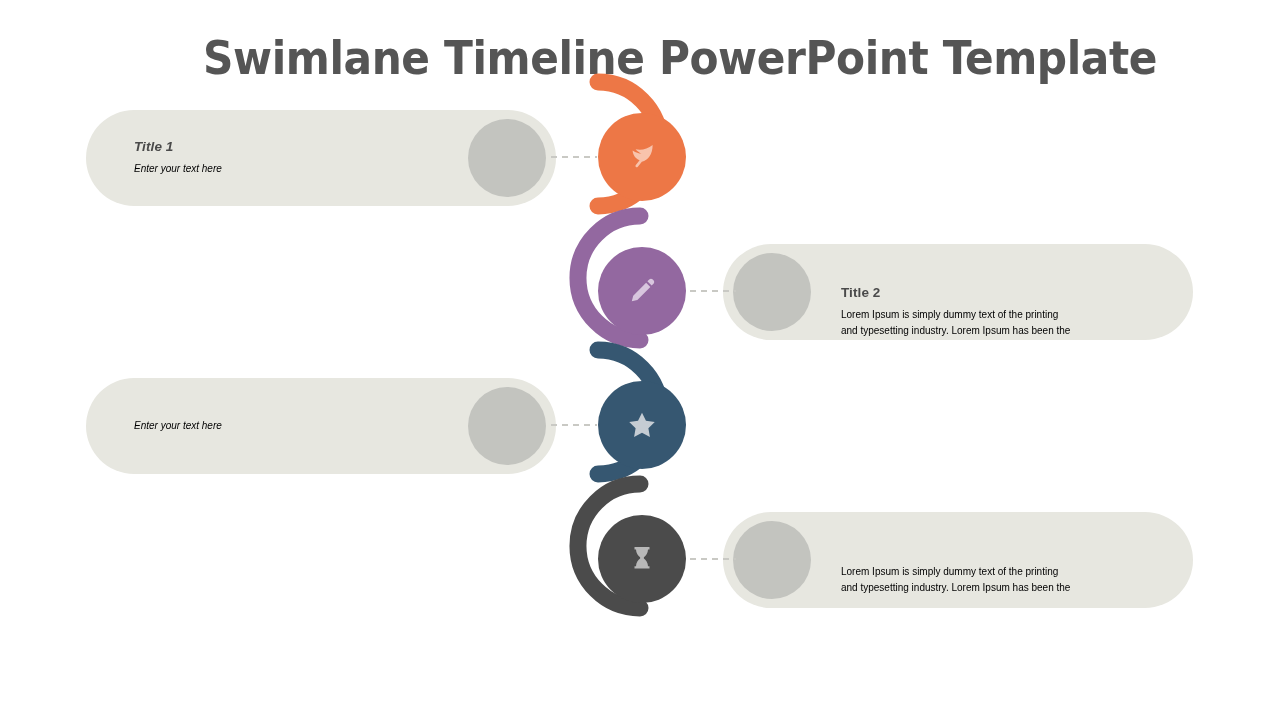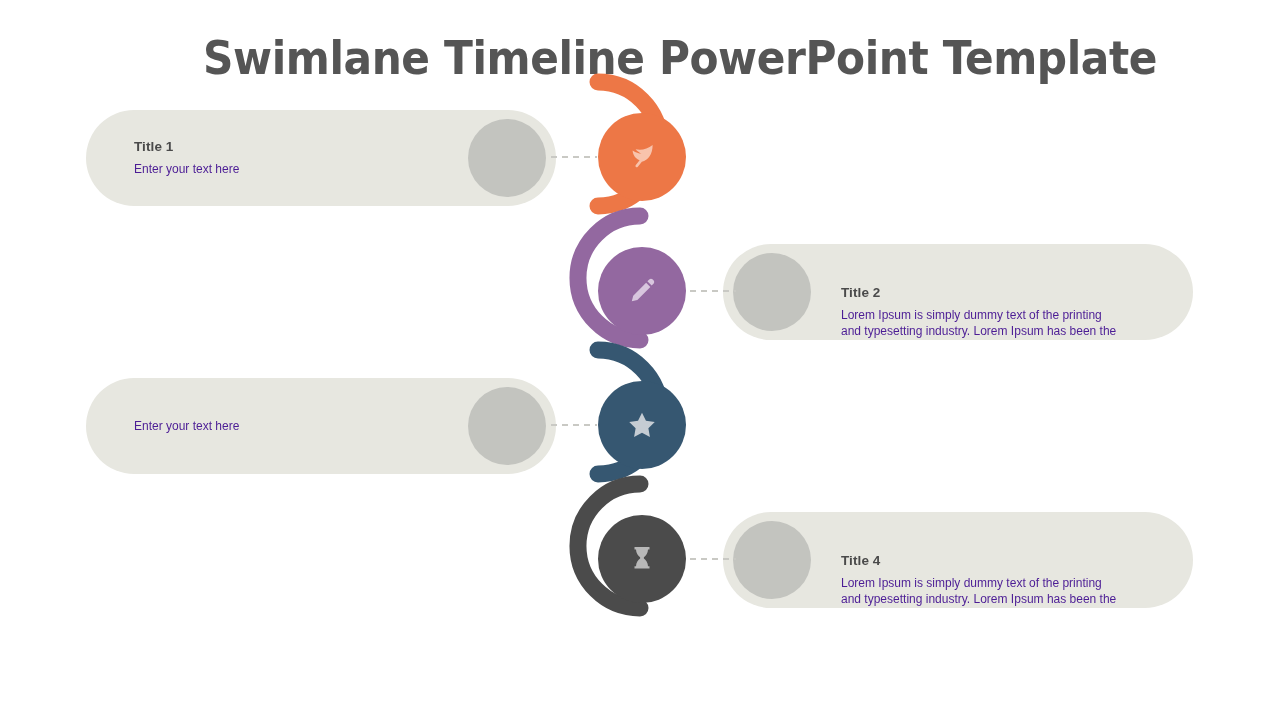--- a/index.html
+++ b/index.html
@@ -67,37 +67,37 @@
   .card-photo {
     width: 78px;
     height: 78px;
     border-radius: 50%;
     background: #c3c4bf;
     flex: 0 0 auto;
   }
   .card-text { flex: 1 1 auto; }
 
   
-  .card-left .card-text  { order: 1; padding-left: 48px; padding-right: 12px; }
+  .card-left .card-text  { order: 1; padding-left: 48px; padding-right: 12px; font-style: italic; }
   .card-left .card-photo { order: 2; margin-right: 10px; }
 
   
   .card-right .card-photo { order: 1; margin-left: 10px; }
   .card-right .card-text  { order: 2; padding-left: 30px; padding-right: 26px; margin-top: 40px; }
 
   .card-title {
     font-size: 13.5px;
     font-weight: bold;
     color: #4a4a4a;
     letter-spacing: 0.1px;
     margin-bottom: 7px;
   }
   .card-body {
-    font-size: 12px;
-    color: #4c1d95;
+    font-size: 10px;
+    color: #000000;
     line-height: 16px;
   }
   .card-body-line { white-space: nowrap; }
 
   
   .dash {
     position: absolute;
     height: 2px;
     background-image: linear-gradient(to right, #c9c9c4 0 6px, rgba(0,0,0,0) 6px 11px);
     background-size: 11px 2px;
@@ -171,21 +171,20 @@
         <div class="card-body-line">Enter your text here</div>
       </div>
     </div>
     <div class="card-photo"></div>
   </div>
   <div class="dash dash-3"></div>
 
   <div class="card card-right card-4">
     <div class="card-photo"></div>
     <div class="card-text">
-      <div class="card-title">Title 4</div>
       <div class="card-body">
         <div class="card-body-line">Lorem Ipsum is simply dummy text of the printing</div>
         <div class="card-body-line">and typesetting industry. Lorem Ipsum has been the</div>
       </div>
     </div>
   </div>
   <div class="dash dash-4"></div>
 
   <div class="node node-1" style="background:#ed7746">
     <svg width="34" height="34" viewBox="0 0 24 24">

